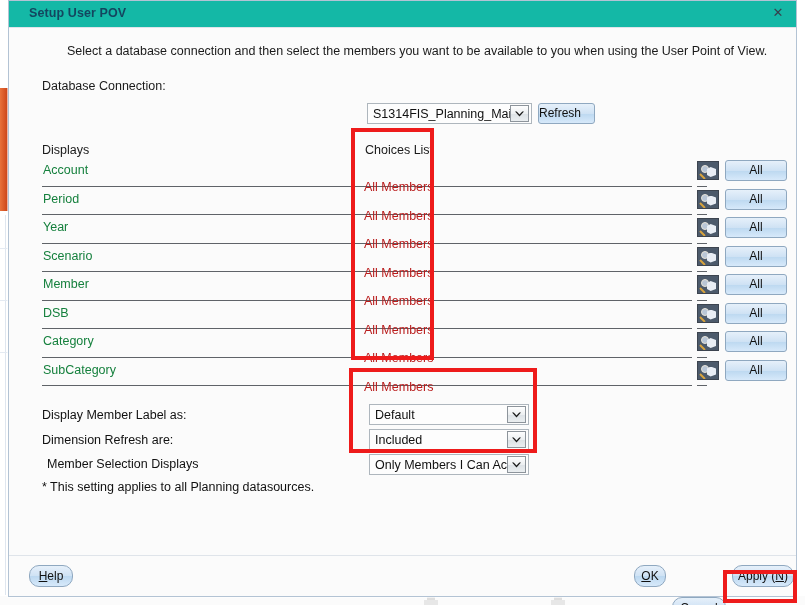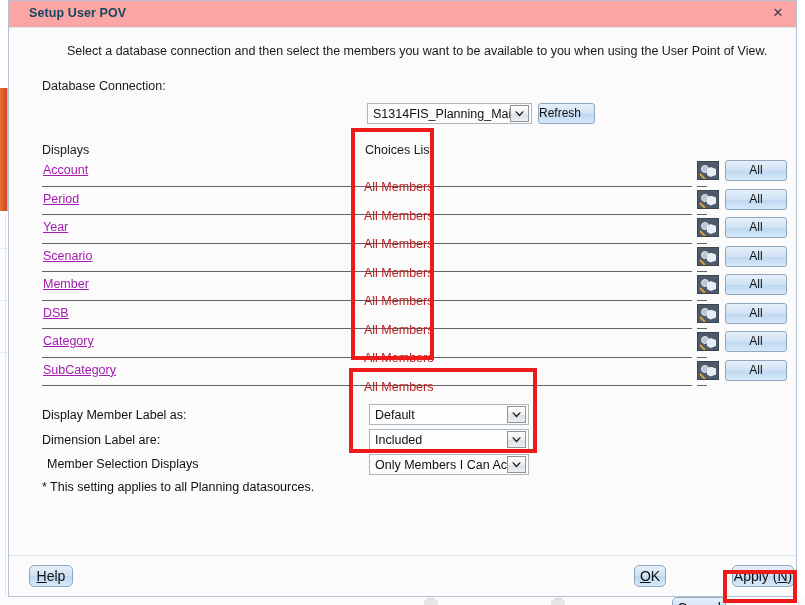--- a/index.html
+++ b/index.html
@@ -69,21 +69,21 @@
     width: 789px;
     height: 597px;
     background: #fbfbfb;
     border: 1px solid #b3c3d4;
     box-sizing: border-box;
     box-shadow: 0 0 0 1px rgba(255,255,255,.6);
   }
   #titlebar {
     position: relative;
     height: 26px;
-    background: #fca5a5;
+    background: #14b8a6;
     border-bottom: 1px solid #dfe4ea;
   }
   #title-text {
     position: absolute;
     left: 20px; top: 5px;
     font-size: 12.5px;
     font-weight: bold;
     color: #14465f;
     letter-spacing: .1px;
   }
@@ -188,22 +188,21 @@
   .dim-row {
     position: relative;
     height: 28.5px;
     border-bottom: 1px solid #5f6368;
     box-sizing: border-box;
   }
   .dim-name {
     position: absolute;
     left: 1px; top: 5px;
     font-size: 12.5px;
-    color: #a21caf;
-    text-decoration: underline;
+    color: #15803d;
   }
   .dim-choice {
     position: absolute;
     left: 322px; top: 22px;
     font-size: 12.5px;
     color: #b91c1c;
   }
 
   
   #action-col {
@@ -291,23 +290,23 @@
     left: 0; bottom: 0;
     width: 787px;
     height: 40px;
     background: #fbfbfb;
     border-top: 1px solid #dfe4ea;
   }
   .btn {
     position: absolute;
     box-sizing: border-box;
     border: 1px solid #8fa8c0;
-    border-radius: 5px;
+    border-radius: 10px;
     background: linear-gradient(to bottom, #e6f0fa 0%, #cfe2f4 50%, #bcd8f0 51%, #d7e9fa 100%);
-    font-size: 14px;
+    font-size: 12px;
     color: #111;
     text-align: center;
     cursor: pointer;
     white-space: nowrap;
   }
   #help-btn   { left: 20px;  top: 9px; width: 44px; height: 22px; line-height: 20px; }
   #ok-btn     { left: 625px; top: 9px; width: 32px; height: 22px; line-height: 20px; }
   #cancel-btn { left: 663px; top: 9px; width: 54px; height: 22px; line-height: 20px; margin-top: 32px; }
   #apply-btn  { left: 723px; top: 9px; width: 62px; height: 22px; line-height: 20px; }
   .mn { text-decoration: underline; }
@@ -468,21 +467,21 @@
             <span class="magnifier"></span>
             <span class="handle"></span>
             <span class="cube"></span>
           </div>
         <div class="all-btn">All</div>
         <div class="action-sep"></div>
       </div>
     </div>
 
     <div class="set-label" id="set-label-1">Display Member Label as:</div>
-    <div class="set-label" id="set-label-2">Dimension Label are:</div>
+    <div class="set-label" id="set-label-2">Dimension Refresh are:</div>
     <div class="set-label" id="set-label-3"> Member Selection Displays</div>
     <div class="set-label" id="set-note">* This setting applies to all Planning datasources.</div>
 
     <div id="set-combo-1" class="combo">
       <span class="combo-val">Default</span>
       <span class="combo-arrow">
         <svg width="11" height="8" viewBox="0 0 11 8">
             <path d="M1 1.6 L5.5 6.4 L10 1.6 L8.3 1.6 L5.5 4.5 L2.7 1.6 Z" fill="#1b1b1b"></path>
           </svg>
       </span>

